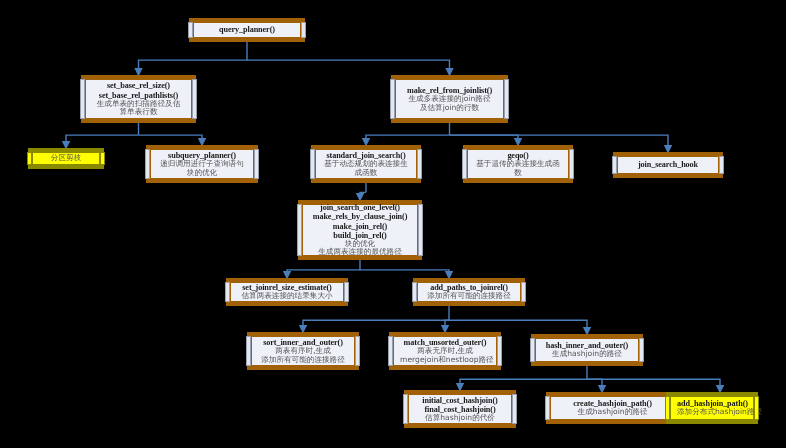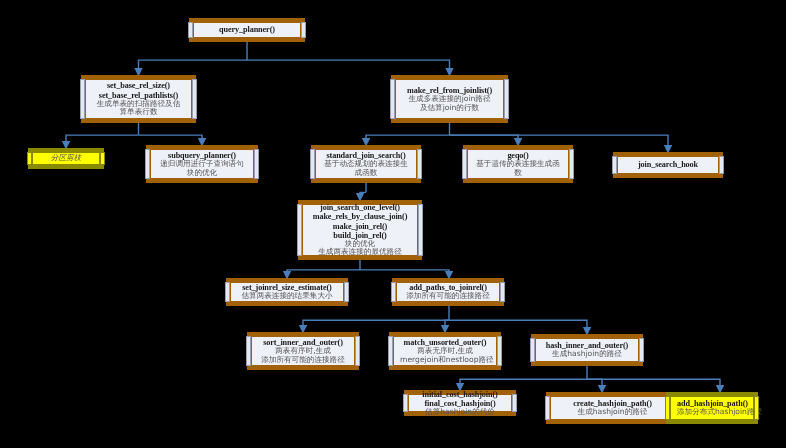--- a/index.html
+++ b/index.html
@@ -95,21 +95,21 @@
           <span class="ln cn">算单表行数</span>
         </div>
       </div>
       <div class="node" style="left: 391px; top: 75px; width: 117px; height: 48px;">
         <div class="lines">
           <span class="ln code">make_rel_from_joinlist()</span>
           <span class="ln cn">生成多表连接的join路径</span>
           <span class="ln cn">及估算join的行数</span>
         </div>
       </div>
-      <div class="node yellow" style="left: 28px; top: 148px; width: 76px; height: 21px; font-style: italic;">
+      <div class="node yellow" style="left: 28px; top: 148px; width: 76px; height: 21px;">
         <div class="lines">
           <span class="ln cn">分区剪枝</span>
         </div>
       </div>
       <div class="node" style="left: 146px; top: 145px; width: 112px; height: 38px;">
         <div class="lines">
           <span class="ln code">subquery_planner()</span>
           <span class="ln cn">递归调用进行子查询语句</span>
           <span class="ln cn">块的优化</span>
         </div>
@@ -142,21 +142,21 @@
           <span class="ln cn">块的优化</span>
           <span class="ln cn">生成两表连接的最优路径</span>
         </div>
       </div>
       <div class="node" style="left: 226px; top: 278px; width: 122px; height: 28px;">
         <div class="lines">
           <span class="ln code">set_joinrel_size_estimate()</span>
           <span class="ln cn">估算两表连接的结果集大小</span>
         </div>
       </div>
-      <div class="node" style="left: 392px; top: 278px; width: 112px; height: 28px;">
+      <div class="node" style="left: 413px; top: 278px; width: 112px; height: 28px;">
         <div class="lines">
           <span class="ln code">add_paths_to_joinrel()</span>
           <span class="ln cn">添加所有可能的连接路径</span>
         </div>
       </div>
       <div class="node" style="left: 247px; top: 332px; width: 112px; height: 38px;">
         <div class="lines">
           <span class="ln code">sort_inner_and_outer()</span>
           <span class="ln cn">两表有序时,生成</span>
           <span class="ln cn">添加所有可能的连接路径</span>
@@ -168,21 +168,21 @@
           <span class="ln cn">两表无序时,生成</span>
           <span class="ln cn">mergejoin和nestloop路径</span>
         </div>
       </div>
       <div class="node" style="left: 531px; top: 334px; width: 112px; height: 32px;">
         <div class="lines">
           <span class="ln code">hash_inner_and_outer()</span>
           <span class="ln cn">生成hashjoin的路径</span>
         </div>
       </div>
-      <div class="node" style="left: 404px; top: 390px; width: 112px; height: 26px;">
+      <div class="node" style="left: 404px; top: 390px; width: 112px; height: 38px;">
         <div class="lines">
           <span class="ln code">initial_cost_hashjoin()</span>
           <span class="ln code">final_cost_hashjoin()</span>
           <span class="ln cn">估算hashjoin的代价</span>
         </div>
       </div>
       <div class="node" style="left: 546px; top: 392px; width: 133px; height: 32px;">
         <div class="lines">
           <span class="ln code">create_hashjoin_path()</span>
           <span class="ln cn">生成hashjoin的路径</span>

